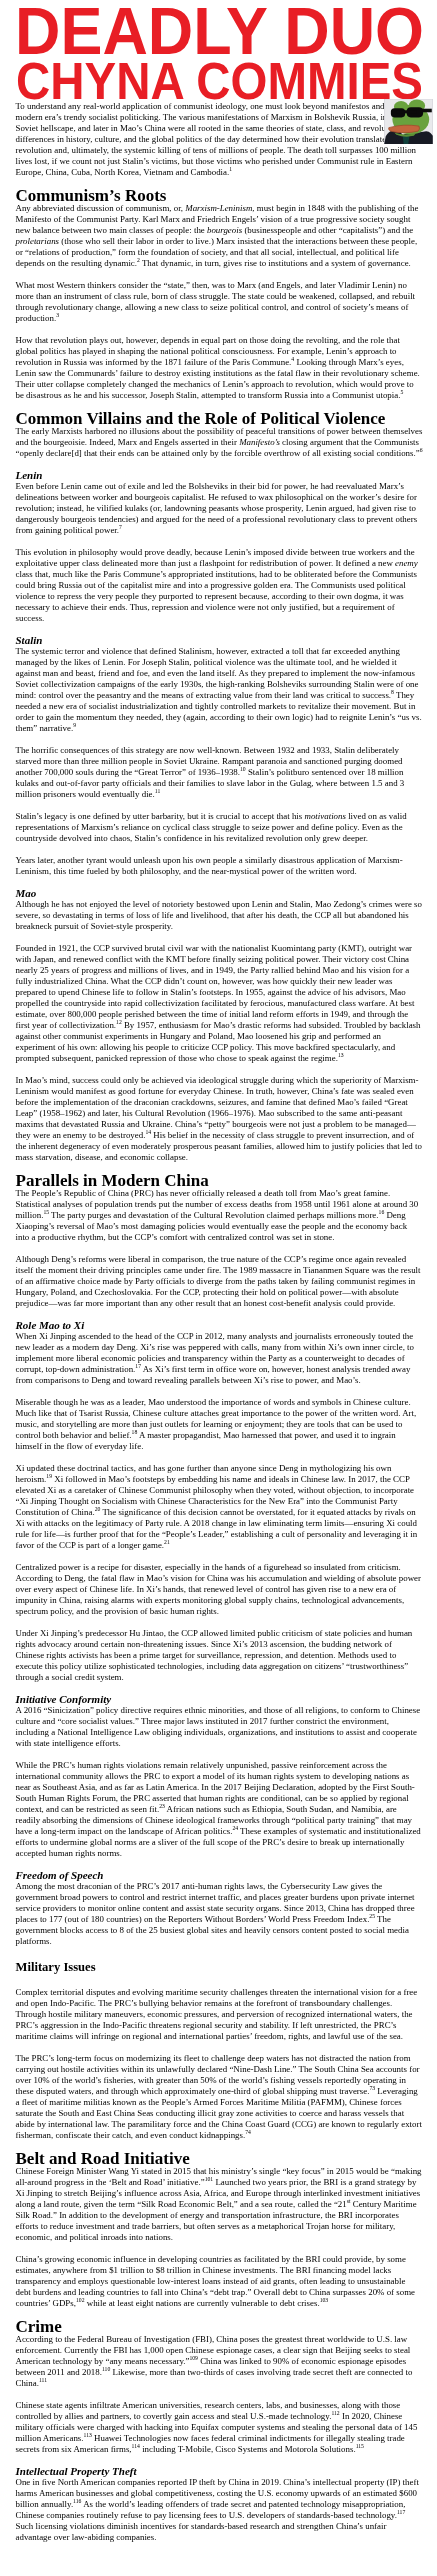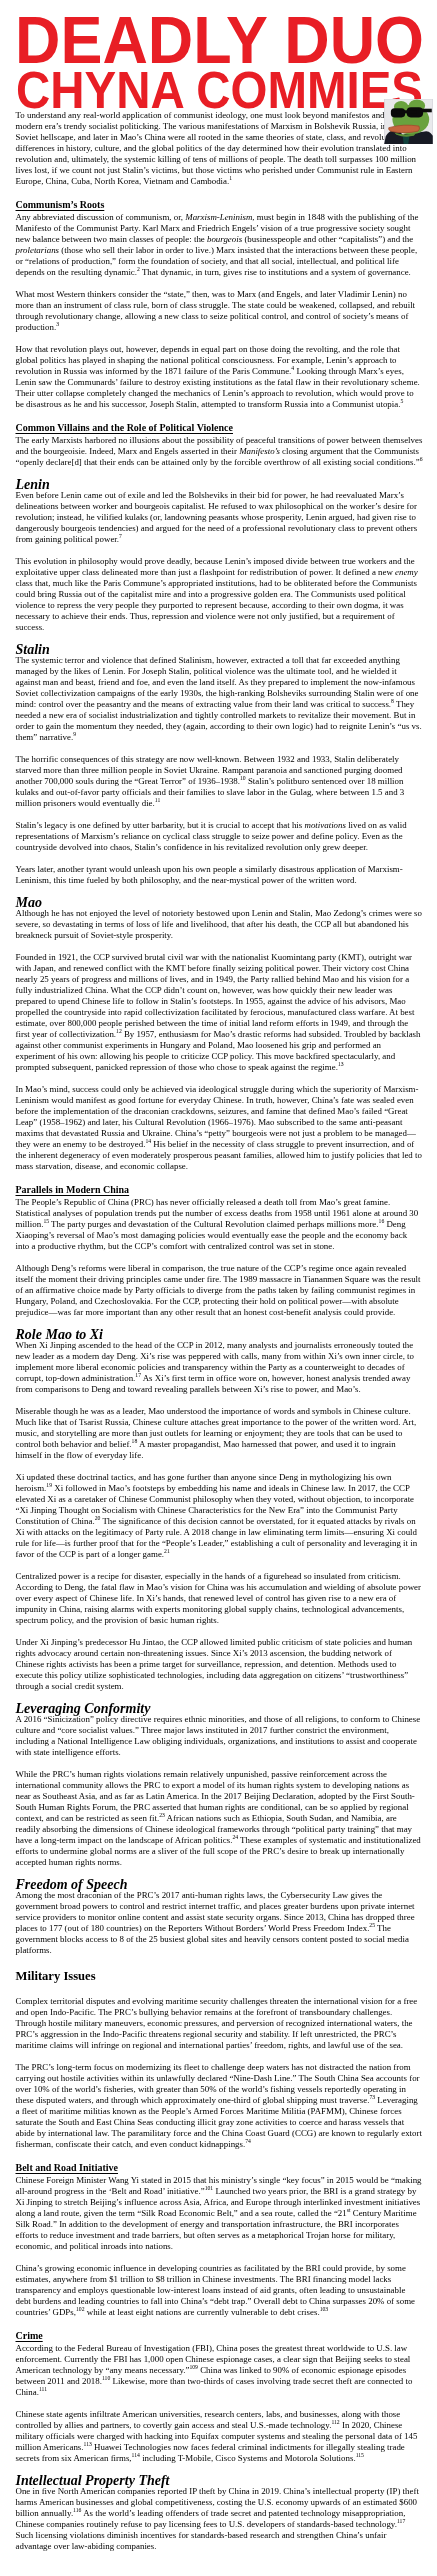--- a/index.html
+++ b/index.html
@@ -5,21 +5,21 @@
   html,body{margin:0;padding:0;background:#ffffff;}
   .page{
     position:relative;
     width:438px;
     height:3194px;
     background:#ffffff;
     overflow:hidden;
     font-family:"Liberation Serif",serif;
     color:#000;
   }
-  .banner{padding-top:14px;text-align:center;}
+  .banner{padding-top:5px;text-align:center;}
   .banner svg{display:block;margin:0 auto;}
   .banner .l2{margin-top:3.1px;}
   .banner text{
     font-family:"Liberation Sans",sans-serif;
     font-weight:bold;
   }
   .content{
     width:407px;
     margin-left:15.5px;
     margin-top:0;
@@ -37,28 +37,27 @@
   }
   .content em{font-style:italic;}
   .h{font-weight:bold;}
   .h1{
     font-size:12.6px;
     line-height:15.5px;
     margin:13.4px 0 11px 0;
   }
   .h1:first-child{margin-top:10.3px;}
   .h2{
-    font-size:10px;
+    font-size:17px;
     line-height:13.4px;
     margin:11px 0 0.5px 0;
-    text-decoration:underline;
     text-underline-offset:1.5px;
   }
   .h3{
-    font-size:14px;
+    font-size:11px;
     line-height:11px;
     margin:11px 0 0 0;
     font-style:italic;
   }
   .pepe{
     position:absolute;
     left:384px;
     top:99px;
     width:49px;
     height:45px;
@@ -122,21 +121,21 @@
       <p>In Mao’s mind, success could only be achieved via ideological struggle during which the superiority of Marxism-Leninism would manifest as good fortune for everyday Chinese. In truth, however, China’s fate was sealed even before the implementation of the draconian crackdowns, seizures, and famine that defined Mao’s failed “Great Leap” (1958–1962) and later, his Cultural Revolution (1966–1976). Mao subscribed to the same anti-peasant maxims that devastated Russia and Ukraine. China’s “petty” bourgeois were not just a problem to be managed—they were an enemy to be destroyed.<sup>14</sup> His belief in the necessity of class struggle to prevent insurrection, and of the inherent degeneracy of even moderately prosperous peasant families, allowed him to justify policies that led to mass starvation, disease, and economic collapse.</p>
       <div class="h h2">Parallels in Modern China</div>
       <p>The People’s Republic of China (PRC) has never officially released a death toll from Mao’s great famine. Statistical analyses of population trends put the number of excess deaths from 1958 until 1961 alone at around 30 million.<sup>15</sup> The party purges and devastation of the Cultural Revolution claimed perhaps millions more.<sup>16</sup> Deng Xiaoping’s reversal of Mao’s most damaging policies would eventually ease the people and the economy back into a productive rhythm, but the CCP’s comfort with centralized control was set in stone.</p>
       <p>Although Deng’s reforms were liberal in comparison, the true nature of the CCP’s regime once again revealed itself the moment their driving principles came under fire. The 1989 massacre in Tiananmen Square was the result of an affirmative choice made by Party officials to diverge from the paths taken by failing communist regimes in Hungary, Poland, and Czechoslovakia. For the CCP, protecting their hold on political power—with absolute prejudice—was far more important than any other result that an honest cost-benefit analysis could provide.</p>
       <div class="h h3">Role Mao to Xi</div>
       <p>When Xi Jinping ascended to the head of the CCP in 2012, many analysts and journalists erroneously touted the new leader as a modern day Deng. Xi’s rise was peppered with calls, many from within Xi’s own inner circle, to implement more liberal economic policies and transparency within the Party as a counterweight to decades of corrupt, top-down administration.<sup>17</sup> As Xi’s first term in office wore on, however, honest analysis trended away from comparisons to Deng and toward revealing parallels between Xi’s rise to power, and Mao’s.</p>
       <p>Miserable though he was as a leader, Mao understood the importance of words and symbols in Chinese culture. Much like that of Tsarist Russia, Chinese culture attaches great importance to the power of the written word. Art, music, and storytelling are more than just outlets for learning or enjoyment; they are tools that can be used to control both behavior and belief.<sup>18</sup> A master propagandist, Mao harnessed that power, and used it to ingrain himself in the flow of everyday life.</p>
       <p>Xi updated these doctrinal tactics, and has gone further than anyone since Deng in mythologizing his own heroism.<sup>19</sup> Xi followed in Mao’s footsteps by embedding his name and ideals in Chinese law. In 2017, the CCP elevated Xi as a caretaker of Chinese Communist philosophy when they voted, without objection, to incorporate “Xi Jinping Thought on Socialism with Chinese Characteristics for the New Era” into the Communist Party Constitution of China.<sup>20</sup> The significance of this decision cannot be overstated, for it equated attacks by rivals on Xi with attacks on the legitimacy of Party rule. A 2018 change in law eliminating term limits—ensuring Xi could rule for life—is further proof that for the “People’s Leader,” establishing a cult of personality and leveraging it in favor of the CCP is part of a longer game.<sup>21</sup></p>
       <p>Centralized power is a recipe for disaster, especially in the hands of a figurehead so insulated from criticism. According to Deng, the fatal flaw in Mao’s vision for China was his accumulation and wielding of absolute power over every aspect of Chinese life. In Xi’s hands, that renewed level of control has given rise to a new era of impunity in China, raising alarms with experts monitoring global supply chains, technological advancements, spectrum policy, and the provision of basic human rights.</p>
       <p>Under Xi Jinping’s predecessor Hu Jintao, the CCP allowed limited public criticism of state policies and human rights advocacy around certain non-threatening issues. Since Xi’s 2013 ascension, the budding network of Chinese rights activists has been a prime target for surveillance, repression, and detention. Methods used to execute this policy utilize sophisticated technologies, including data aggregation on citizens’ “trustworthiness” through a social credit system.</p>
-      <div class="h h3">Leveraging Conformity</div>
+      <div class="h h3">Initiative Conformity</div>
       <p>A 2016 “Sinicization” policy directive requires ethnic minorities, and those of all religions, to conform to Chinese culture and “core socialist values.” Three major laws instituted in 2017 further constrict the environment, including a National Intelligence Law obliging individuals, organizations, and institutions to assist and cooperate with state intelligence efforts.</p>
       <p>While the PRC’s human rights violations remain relatively unpunished, passive reinforcement across the international community allows the PRC to export a model of its human rights system to developing nations as near as Southeast Asia, and as far as Latin America. In the 2017 Beijing Declaration, adopted by the First South-South Human Rights Forum, the PRC asserted that human rights are conditional, can be so applied by regional context, and can be restricted as seen fit.<sup>23</sup> African nations such as Ethiopia, South Sudan, and Namibia, are readily absorbing the dimensions of Chinese ideological frameworks through “political party training” that may have a long-term impact on the landscape of African politics.<sup>24</sup> These examples of systematic and institutionalized efforts to undermine global norms are a sliver of the full scope of the PRC’s desire to break up internationally accepted human rights norms.</p>
       <div class="h h3">Freedom of Speech</div>
       <p>Among the most draconian of the PRC’s 2017 anti-human rights laws, the Cybersecurity Law gives the government broad powers to control and restrict internet traffic, and places greater burdens upon private internet service providers to monitor online content and assist state security organs. Since 2013, China has dropped three places to 177 (out of 180 countries) on the Reporters Without Borders’ World Press Freedom Index.<sup>25</sup> The government blocks access to 8 of the 25 busiest global sites and heavily censors content posted to social media platforms.</p>
       <div class="h h1">Military Issues</div>
       <p>Complex territorial disputes and evolving maritime security challenges threaten the international vision for a free and open Indo-Pacific. The PRC’s bullying behavior remains at the forefront of transboundary challenges. Through hostile military maneuvers, economic pressures, and perversion of recognized international waters, the PRC’s aggression in the Indo-Pacific threatens regional security and stability. If left unrestricted, the PRC’s maritime claims will infringe on regional and international parties’ freedom, rights, and lawful use of the sea.</p>
       <p>The PRC’s long-term focus on modernizing its fleet to challenge deep waters has not distracted the nation from carrying out hostile activities within its unlawfully declared “Nine-Dash Line.” The South China Sea accounts for over 10% of the world’s fisheries, with greater than 50% of the world’s fishing vessels reportedly operating in these disputed waters, and through which approximately one-third of global shipping must traverse.<sup>73</sup> Leveraging a fleet of maritime militias known as the People’s Armed Forces Maritime Militia (PAFMM), Chinese forces saturate the South and East China Seas conducting illicit gray zone activities to coerce and harass vessels that abide by international law. The paramilitary force and the China Coast Guard (CCG) are known to regularly extort fisherman, confiscate their catch, and even conduct kidnappings.<sup>74</sup></p>
       <div class="h h2">Belt and Road Initiative</div>
       <p>Chinese Foreign Minister Wang Yi stated in 2015 that his ministry’s single “key focus” in 2015 would be “making all-around progress in the ‘Belt and Road’ initiative.”<sup>101</sup> Launched two years prior, the BRI is a grand strategy by Xi Jinping to stretch Beijing’s influence across Asia, Africa, and Europe through interlinked investment initiatives along a land route, given the term “Silk Road Economic Belt,” and a sea route, called the “21<sup>st</sup> Century Maritime Silk Road.” In addition to the development of energy and transportation infrastructure, the BRI incorporates efforts to reduce investment and trade barriers, but often serves as a metaphorical Trojan horse for military, economic, and political inroads into nations.</p>
       <p>China’s growing economic influence in developing countries as facilitated by the BRI could provide, by some estimates, anywhere from $1 trillion to $8 trillion in Chinese investments. The BRI financing model lacks transparency and employs questionable low-interest loans instead of aid grants, often leading to unsustainable debt burdens and leading countries to fall into China’s “debt trap.” Overall debt to China surpasses 20% of some countries’ GDPs,<sup>102</sup> while at least eight nations are currently vulnerable to debt crises.<sup>103</sup></p>

